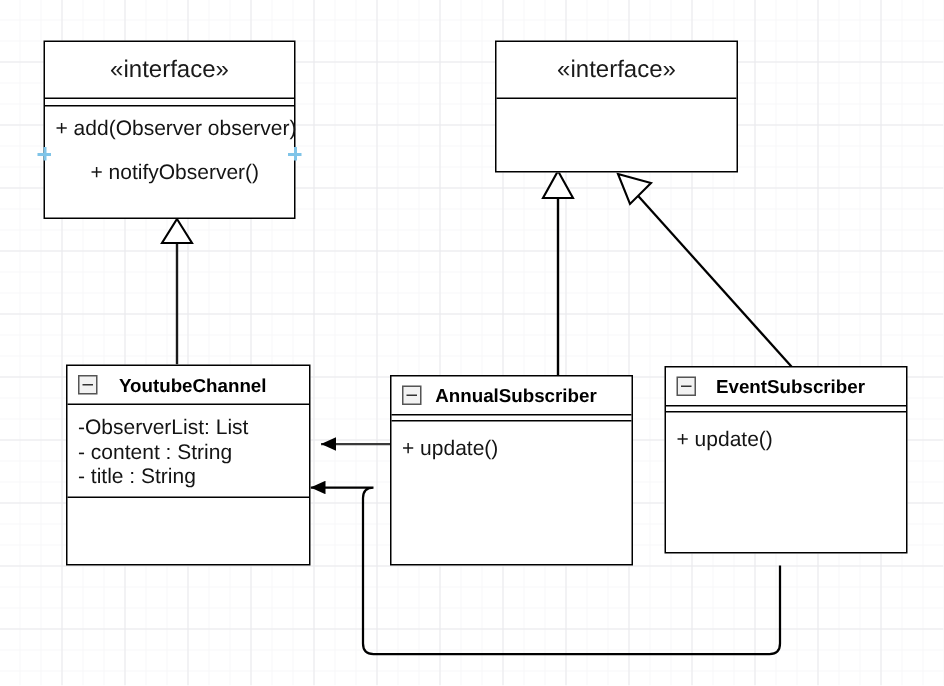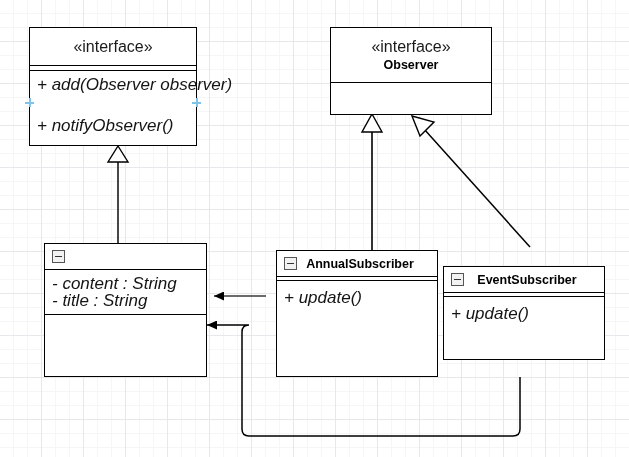--- a/index.html
+++ b/index.html
@@ -93,28 +93,28 @@
     text-align: center;
     font-size: 12.5px;
     font-weight: bold;
     color: #000000;
     padding-right: 14px;
   }
   .member-list {
     padding: 6px 0 5px 7px;
   }
   .member {
-    font-size: 17px;
+    font-size: 14px;
     color: #141414;
     line-height: 16.5px;
     white-space: nowrap;
-    font-style: italic;
   }
   .member.spacer-before {
-    margin-top: 24px;
+    margin-top: 12px;
+    text-align: center;
   }
   .conn-dot {
     position: absolute;
     width: 9px;
     height: 9px;
     z-index: 9;
   }
   .conn-dot::before, .conn-dot::after {
     content: "";
     position: absolute;
@@ -173,53 +173,54 @@
       <div class="member spacer-before">+ notifyObserver()</div>
     </div>
   </div>
 
   <span class="conn-dot" style="left:25px; top:98px;"></span>
   <span class="conn-dot" style="left:192px; top:98px;"></span>
 
   <div class="uml-box" style="left:330px; top:27px; width:162px; height:88px;">
     <div class="compartment iface-head">
       <span class="stereotype">«interface»</span>
-      <span class="iface-name">Observer</span>
     </div>
     <div class="compartment divider" style="height:5px;"></div>
   </div>
 
   <div class="uml-box" style="left:44px; top:243px; width:163px; height:134px;">
     <div class="compartment cls-head">
       <span class="collapse-icon">
           <span></span>
         </span>
+      <span class="cls-name">YoutubeChannel</span>
     </div>
     <div class="compartment divider member-list">
+      <div class="member">-ObserverList: List</div>
       <div class="member">- content : String</div>
       <div class="member">- title : String</div>
     </div>
     <div class="compartment divider member-list" style="padding-top:11px;">
     </div>
   </div>
 
-  <div class="uml-box" style="left:276px; top:250px; width:162px; height:127px;">
+  <div class="uml-box" style="left:260px; top:250px; width:162px; height:127px;">
     <div class="compartment cls-head">
       <span class="collapse-icon">
           <span></span>
         </span>
       <span class="cls-name">AnnualSubscriber</span>
     </div>
     <div class="compartment divider" style="height:4px;"></div>
     <div class="compartment divider member-list" style="padding-top:9px;">
       <div class="member">+ update()</div>
     </div>
   </div>
 
-  <div class="uml-box" style="left:443px; top:266px; width:162px; height:94px;">
+  <div class="uml-box" style="left:443px; top:244px; width:162px; height:125px;">
     <div class="compartment cls-head">
       <span class="collapse-icon">
           <span></span>
         </span>
       <span class="cls-name">EventSubscriber</span>
     </div>
     <div class="compartment divider" style="height:4px;"></div>
     <div class="compartment divider member-list" style="padding-top:9px;">
       <div class="member">+ update()</div>
     </div>

